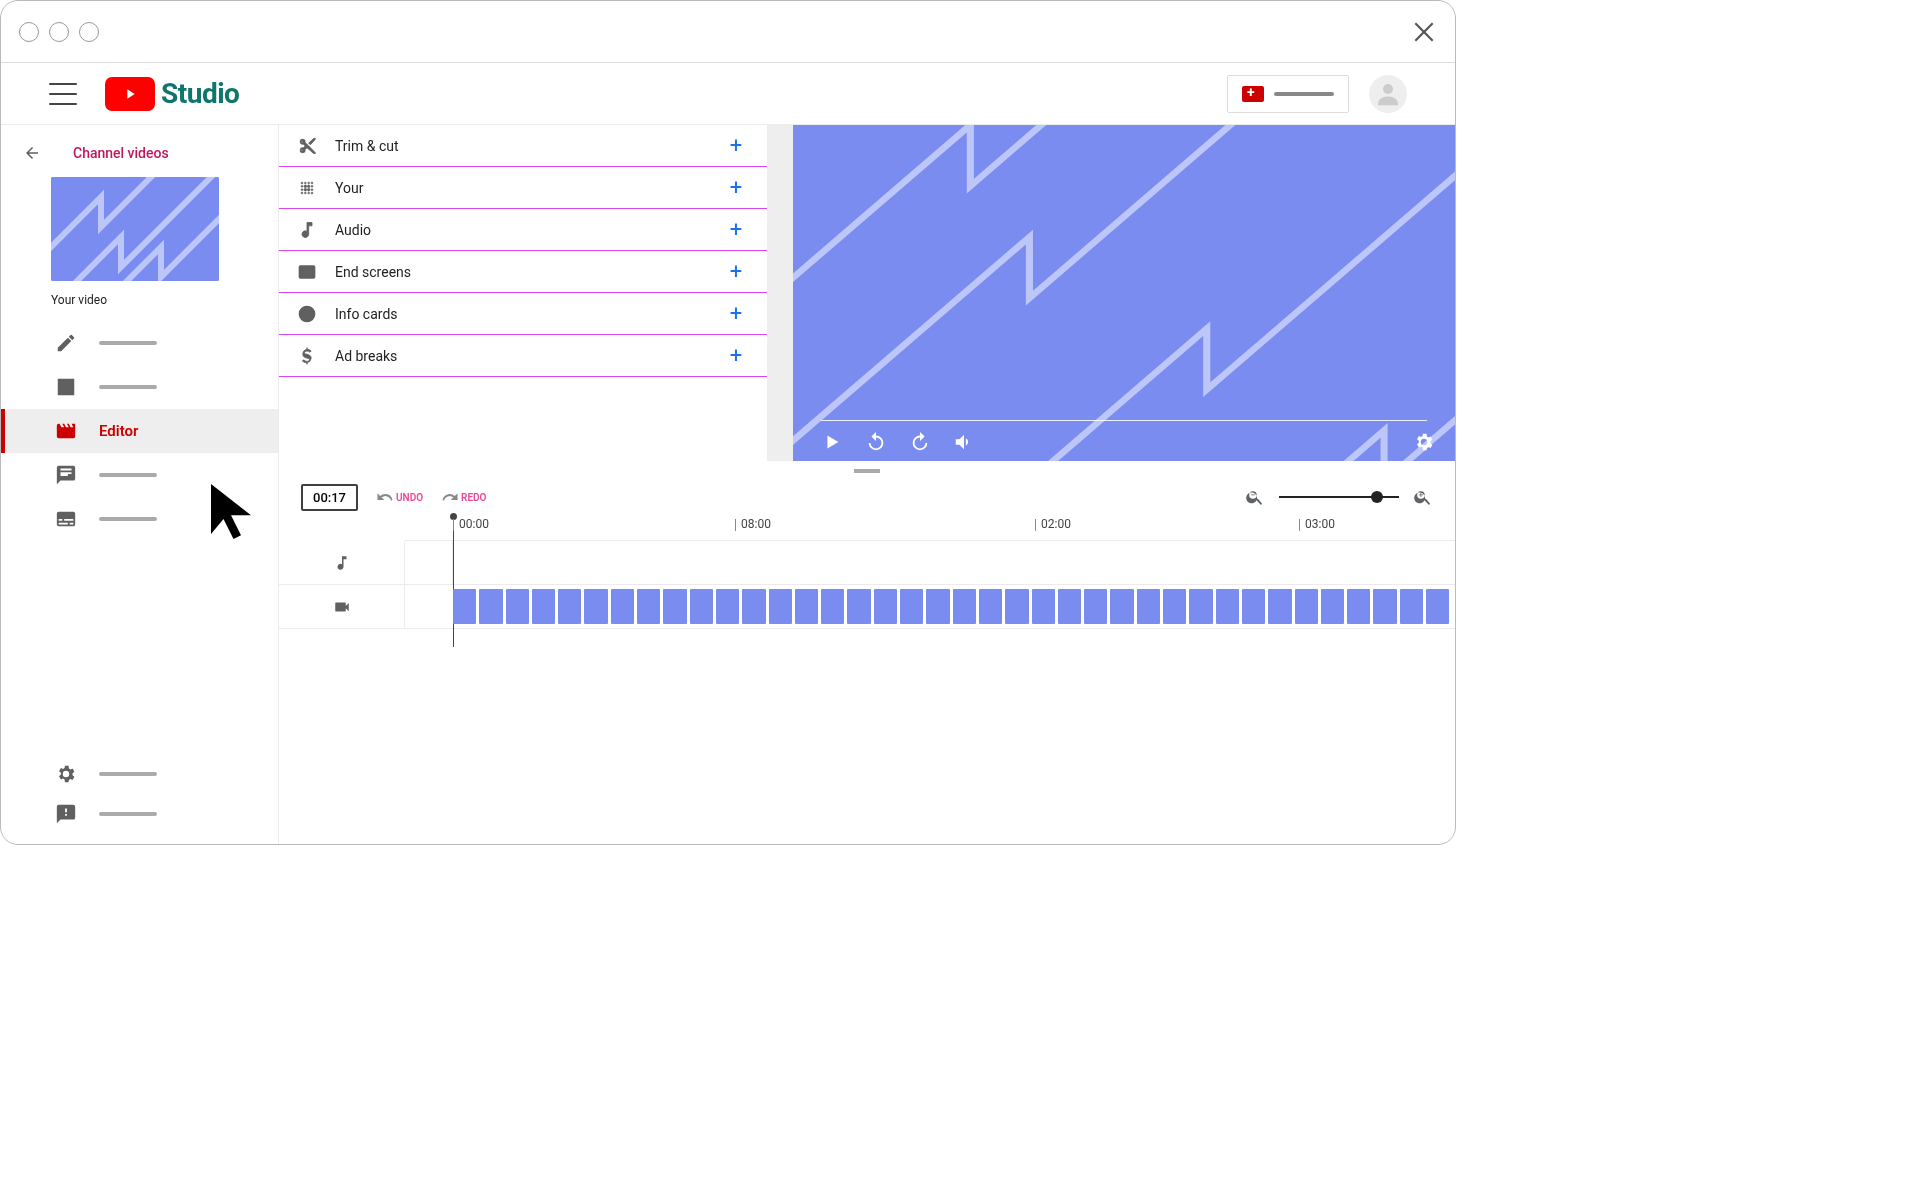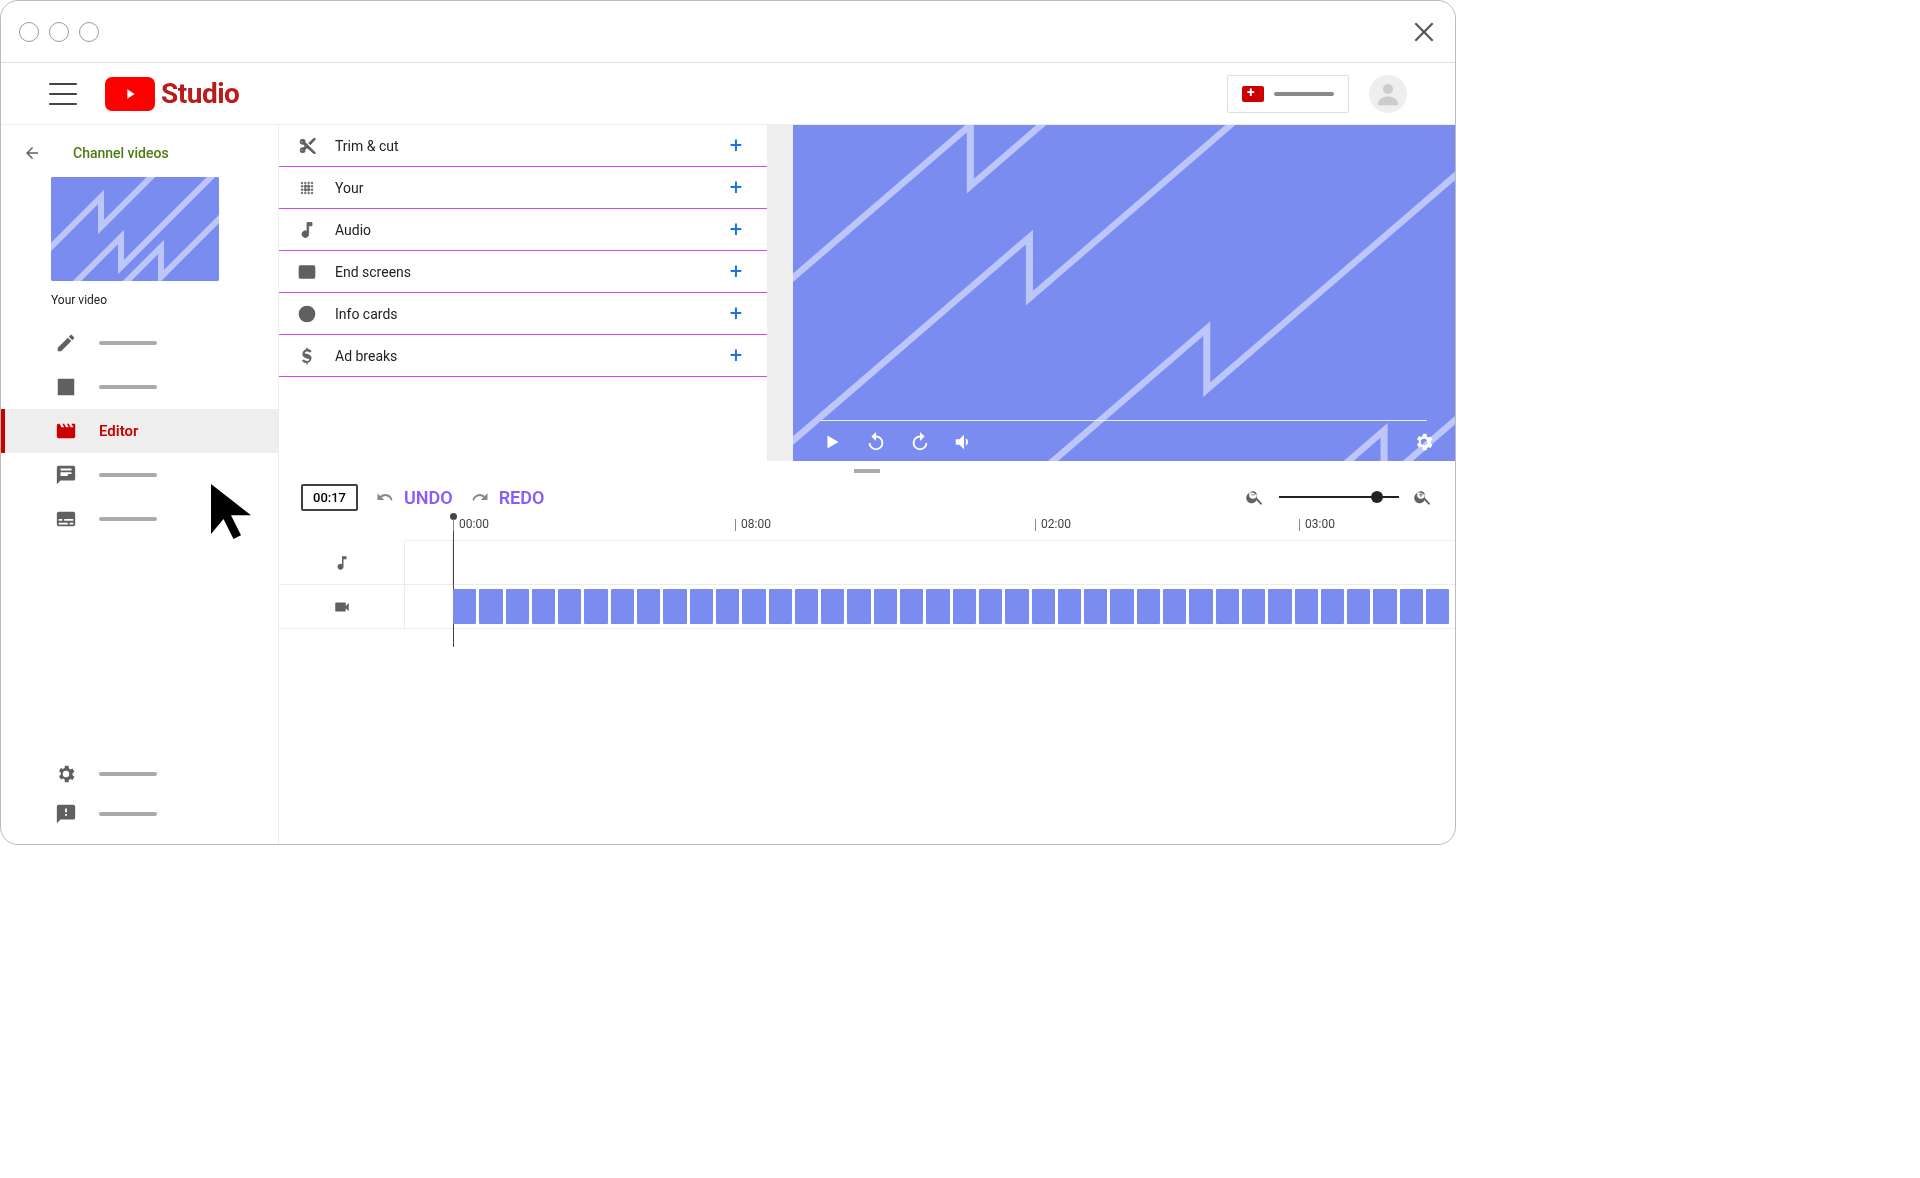--- a/index.html
+++ b/index.html
@@ -38,32 +38,32 @@
     justify-content:space-between;
     padding: 0 48px;
     border-bottom:1px solid #ececec;
   }
   .topbar-left { display:flex; align-items:center; gap:28px; }
   .hamburger { width:28px; height:22px; display:flex; flex-direction:column; justify-content:space-between; cursor:pointer;}
   .hamburger span { height:2px; background:#444; width:100%; border-radius:2px;}
   .brand { display:flex; align-items:center; gap:6px; }
   .brand-logo { width:50px; height:34px; background:#ff0000; border-radius:7px; display:flex; align-items:center; justify-content:center;}
   .brand-logo svg { width:16px; height:16px; fill:#fff;}
-  .brand-text { font-weight:700; font-size:28px; letter-spacing:-0.5px; color:#b91c1c;}
+  .brand-text { font-weight:700; font-size:28px; letter-spacing:-0.5px; color:#0f766e;}
   .topbar-right { display:flex; align-items:center; gap:20px;}
   .create-btn { display:flex; align-items:center; gap:10px; border:1px solid #ddd; border-radius:2px; padding:6px 14px; height:38px; cursor:pointer;}
   .create-btn .cam { width:22px; height:16px; background:#cc0000; position:relative; border-radius:2px;}
   .create-btn .cam::after { content:"+"; color:#fff; font-weight:700; font-size:14px; position:absolute; left:5px; top:-2px;}
   .create-btn .line { height:4px; width:60px; background:#888; border-radius:3px;}
   .avatar { width:38px; height:38px; border-radius:50%; background:#eee; display:flex; align-items:center; justify-content:center;}
   .avatar svg { width:30px; height:30px; fill:#ccc;}
   .content { display:flex; height:calc(100% - 124px); }
   .sidebar { width: 278px; border-right:1px solid #ececec; display:flex; flex-direction:column; padding-top:6px; position:relative;}
   .back-row { display:flex; align-items:center; gap:18px; padding:14px 20px 10px 54px; position:relative; cursor:pointer;}
-  .back-row span { font-size:14px; color:#4d7c0f; margin-left:26px; font-weight:500;}
+  .back-row span { font-size:14px; color:#be185d; margin-left:26px; font-weight:500;}
   .thumb { margin:6px 0 6px 50px; width:168px; height:104px; background:#7a8cf0; border-radius:2px; overflow:hidden; position:relative;}
   .your-video { font-size:12px; color:#222; margin:6px 0 14px 50px;}
   .nav-item { display:flex; align-items:center; gap:22px; padding:0 20px 0 54px; height:44px; cursor:pointer; position:relative;}
   .nav-item.active { background:#eee; color:#cc0000;}
   .nav-item.active::before { content:""; position:absolute; left:0; top:0; bottom:0; width:4px; background:#cc0000;}
   .nav-item .ico { width:22px; height:22px; fill:#606060;}
   .nav-item.active .ico { fill:#cc0000;}
   .nav-item .placeholder { height:4px; width:58px; background:#aaa; border-radius:3px;}
   .nav-item .label { font-size:15px; font-weight:600;}
   .sidebar-footer { position:absolute; bottom:10px; left:0; right:0;}
@@ -81,21 +81,21 @@
   .preview { flex:1; background:#7a8cf0; position:relative; overflow:hidden;}
   .preview .progress { position:absolute; left:28px; right:28px; bottom:40px; height:1px; background:rgba(255,255,255,0.85);}
   .preview .controls { position:absolute; left:28px; bottom:8px; display:flex; gap:22px; align-items:center;}
   .preview .controls .ctrl { width:22px; height:22px; fill:#fff; cursor:pointer;}
   .preview .gear { position:absolute; right:20px; bottom:8px; width:22px; height:22px; fill:#fff; cursor:pointer;}
   .drag-bar { height:20px; display:flex; align-items:center; justify-content:center;}
   .drag-handle { width:26px; height:4px; border-top:2px solid #aaa; border-bottom:2px solid #aaa; cursor:ns-resize;}
   .timeline-toolbar { height:36px; display:flex; align-items:center; justify-content:space-between; padding:0 22px 4px 22px;}
   .tl-left { display:flex; align-items:center; gap:18px;}
   .timebox { border:2px solid #404040; border-radius:2px; padding:4px 10px; font-size:13px; font-weight:500;}
-  .tl-btn { display:flex; align-items:center; gap:10px; color:#8b5cf6; font-size:18px; font-weight:600; cursor:pointer;}
+  .tl-btn { display:flex; align-items:center; gap:2px; color:#ec4899; font-size:10px; font-weight:600; cursor:pointer;}
   .tl-btn svg { width:18px; height:18px; fill:#888;}
   .tl-right { display:flex; align-items:center; gap:14px;}
   .zoom-icon { width:20px; height:20px; fill:#5f6368; cursor:pointer;}
   .slider { width:120px; height:2px; background:#222; position:relative;}
   .slider .dot { position:absolute; left:92px; top:-5px; width:12px; height:12px; border-radius:50%; background:#222; border:none;}
   .ruler { position:relative; height:24px; border-bottom:1px solid #ececec; margin-left:126px;}
   .tick { position:absolute; top:0; font-size:12px; color:#444;}
   .tick::before { content:""; position:absolute; left:-6px; top:2px; height:12px; width:1px; background:#888;}
   .playhead { position:absolute; top:0; width:1px; height:130px; background:#444;}
   .playhead::before { content:""; position:absolute; top:-4px; left:-3px; width:7px; height:7px; background:#444; border-radius:50%;}

